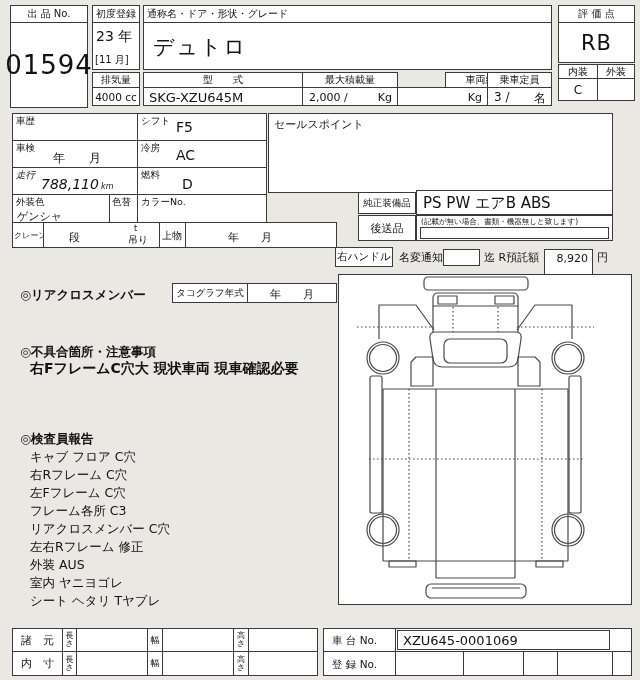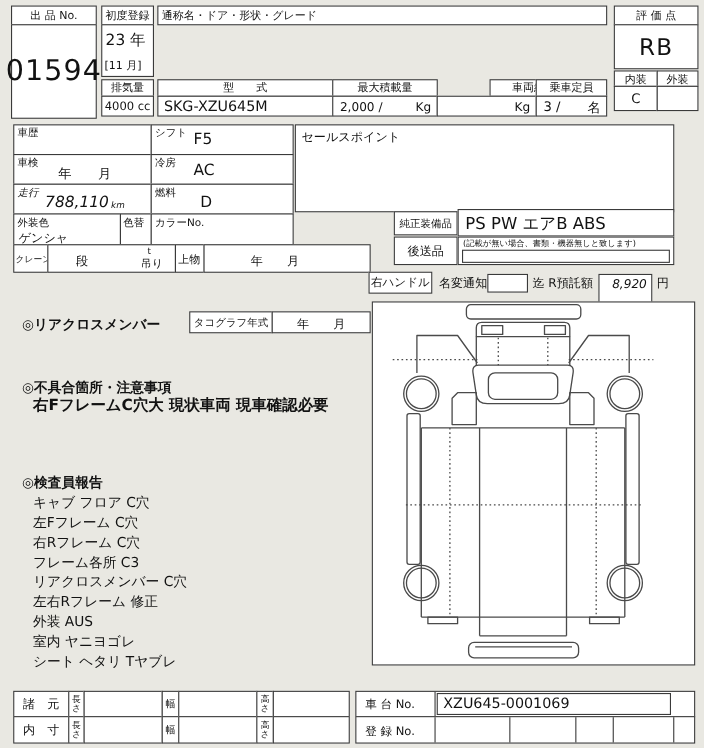--- a/index.html
+++ b/index.html
@@ -31,20 +31,23 @@
       <span class="lbl">初度登録</span>
     </div>
   <div class="cell" style="left:92px;top:22px;width:48px;height:48px;">
     <span class="val" style="left:3px;top:5px;font-size:14px;">23 年</span>
     <span class="val" style="left:2px;top:30px;font-size:10px;">[11 月]</span>
   </div>
 
   <div class="cell" style="left:143px;top:5px;width:409px;height:18px;">
       <span class="corner" style="font-size:10px;">通称名・ドア・形状・グレード</span>
     </div>
+  <div class="cell" style="left:143px;top:22px;width:409px;height:48px;">
+    <span class="val" style="left:9px;top:10px;font-size:21px;letter-spacing:2px;">デュトロ</span>
+  </div>
 
   <div class="cell c" style="left:92px;top:72px;width:48px;height:16px;">
       <span class="lbl">排気量</span>
     </div>
   <div class="cell c" style="left:92px;top:87px;width:48px;height:19px;font-size:10.5px;">
       <span>4000 cc</span>
     </div>
 
   <div class="cell c" style="left:143px;top:72px;width:160px;height:16px;">
       <span class="lbl">型　　式</span>
@@ -166,41 +169,41 @@
     <span class="val" style="left:4px;top:1px;font-size:7.5px;">(記載が無い場合、書類・機器無しと致します)</span>
     <div class="cell" style="left:3px;top:11px;width:189px;height:12px;"></div>
   </div>
 
   <div class="cell c" style="left:335px;top:247px;width:58px;height:20px;">
       <span style="font-size:10.5px;">右ハンドル</span>
     </div>
   <span class="txt" style="left:399px;top:250px;font-size:11px;">名変通知</span>
   <div class="cell" style="left:443px;top:249px;width:37px;height:17px;"></div>
   <span class="txt" style="left:484px;top:250px;font-size:11px;">迄 R預託額</span>
-  <div class="cell" style="left:544px;top:249px;width:49px;height:29px;font-style:italic;">
+  <div class="cell" style="left:544px;top:249px;width:49px;height:29px;">
     <span class="val" style="right:4px;top:2px;font-size:11px;">8,920</span>
   </div>
   <span class="txt" style="left:597px;top:250px;font-size:11px;">円</span>
 
   <span class="txt" style="left:20px;top:287px;font-size:12.5px;font-weight:600;">◎リアクロスメンバー</span>
   <div class="cell c" style="left:172px;top:283px;width:76px;height:20px;">
       <span style="font-size:9.5px;">タコグラフ年式</span>
     </div>
   <div class="cell" style="left:247px;top:283px;width:90px;height:20px;">
     <span class="val" style="left:22px;top:3px;font-size:11px;">年　　月</span>
   </div>
 
   <span class="txt" style="left:20px;top:344px;font-size:12.5px;font-weight:600;">◎不具合箇所・注意事項</span>
   <span class="txt" style="left:30px;top:360px;font-size:14px;font-weight:600;">右FフレームC穴大 現状車両 現車確認必要</span>
 
   <span class="txt" style="left:20px;top:431px;font-size:12.5px;font-weight:600;">◎検査員報告</span>
   <div class="items" style="position:absolute;left:30px;top:449px;font-size:12.5px;">
     <div>キャブ フロア C穴</div>
+    <div>右Rフレーム C穴</div>
     <div>左Fフレーム C穴</div>
-    <div>右Rフレーム C穴</div>
     <div>フレーム各所 C3</div>
     <div>リアクロスメンバー C穴</div>
     <div>左右Rフレーム 修正</div>
     <div>外装 AUS</div>
     <div>室内 ヤニヨゴレ</div>
     <div>シート ヘタリ Tヤブレ</div>
   </div>
 
   <div class="cell" style="left:338px;top:274px;width:294px;height:331px;">
     <svg width="292" height="329" viewBox="0 0 292 329">

